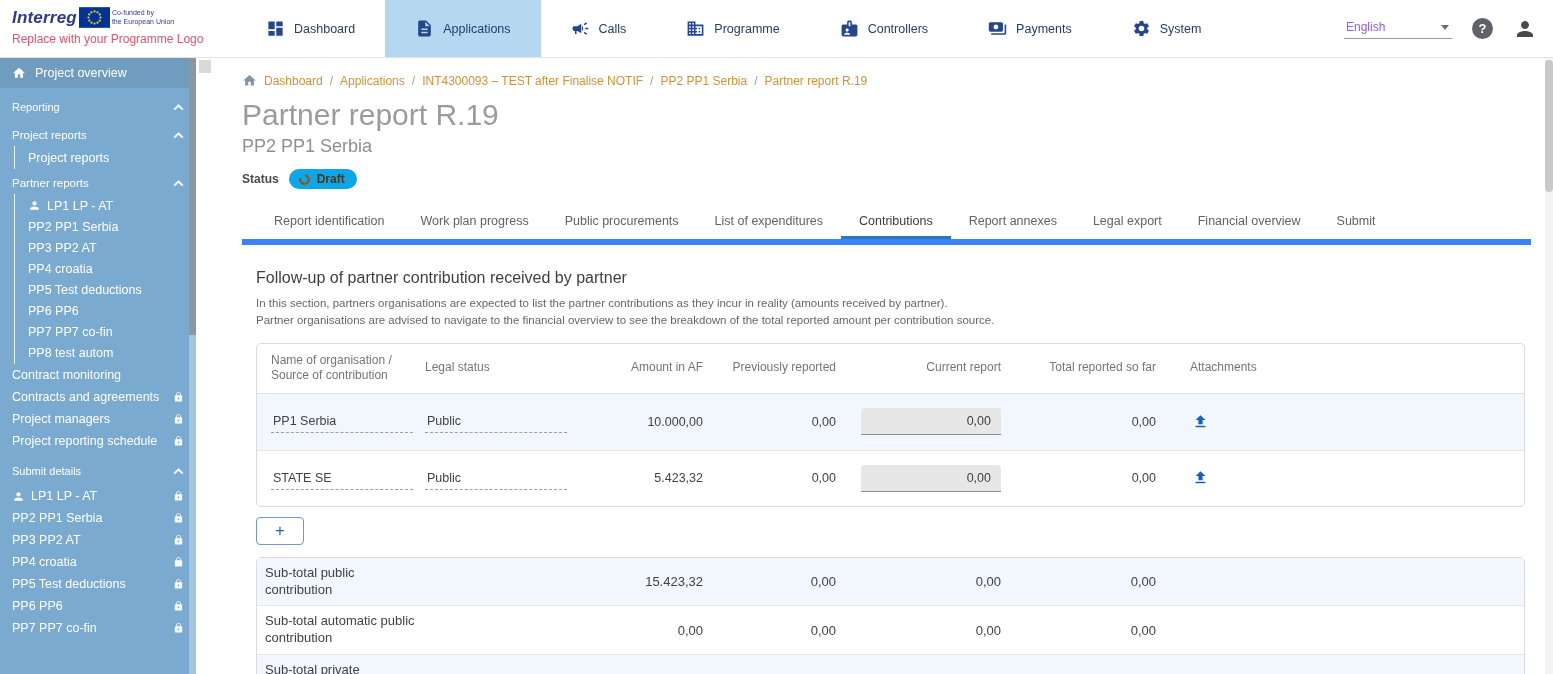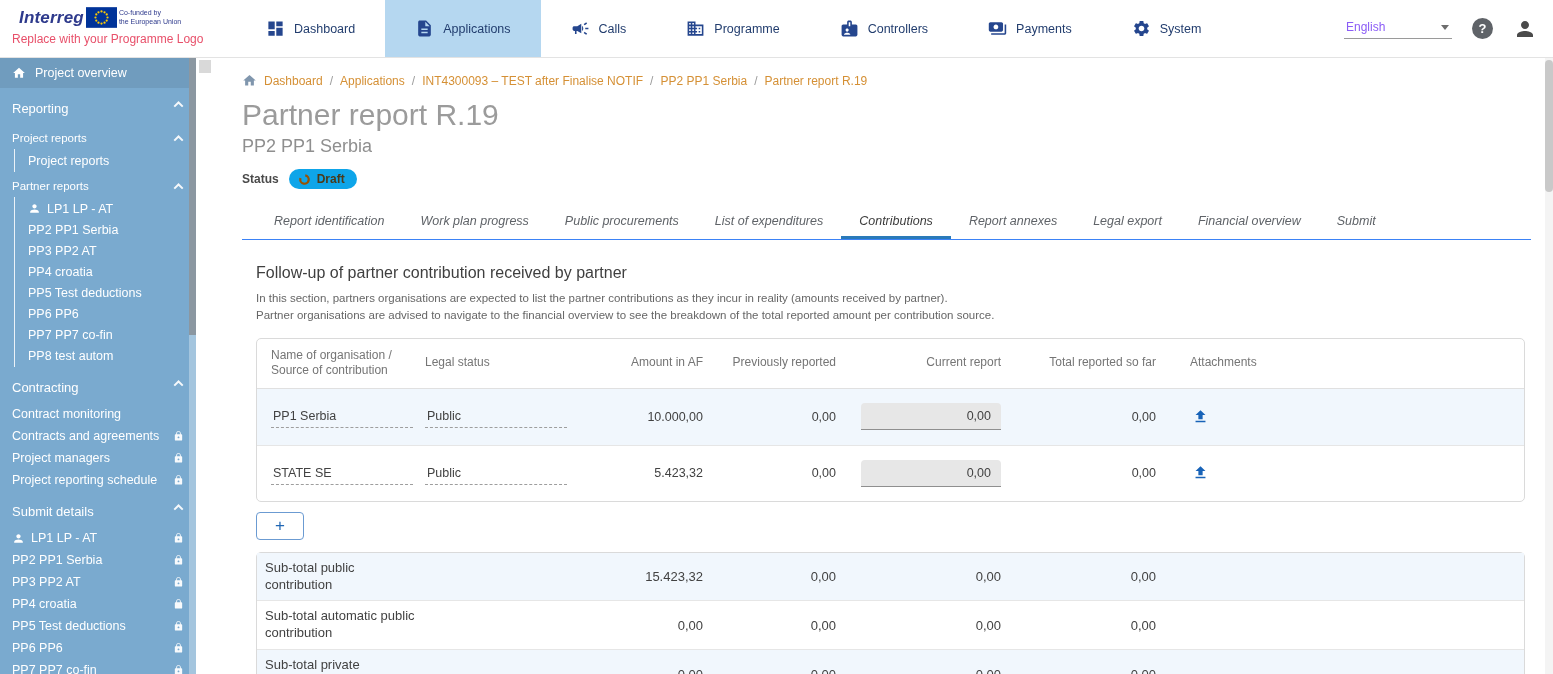--- a/index.html
+++ b/index.html
@@ -10,21 +10,21 @@
   }
   svg { display: block; }
 
   
   .topbar {
     position: absolute; top: 0; left: 0; right: 0; height: 58px;
     background: #fff; border-bottom: 1px solid #e3e3e3;
     display: flex; align-items: stretch; z-index: 5;
   }
   .logo-block { width: 236px; padding: 7px 8px 4px 12px; }
-  .logo-row { display: flex; align-items: center; gap: 2px; margin-left: 7px; }
+  .logo-row { display: flex; align-items: center; gap: 2px; }
   .brand { color: #2e3a8c; font-weight: bold; font-style: italic; font-size: 17px; letter-spacing: .2px; }
   .eu-flag { width: 31px; height: 21px; }
   .cofunded { font-size: 7px; line-height: 1.2; color: #2e3a8c; }
   .logo-replace { margin-top: 4px; font-size: 12px; color: #e8506a; white-space: nowrap; }
 
   .topnav { display: flex; align-items: stretch; }
   .nav-item { display: flex; align-items: center; gap: 9px; padding: 0 30px; cursor: pointer;
               color: #223d6e; font-size: 12.5px; }
   .nav-item svg { width: 19px; height: 19px; fill: #25468e; }
   .nav-item.active { background: #b5d7f0; }
@@ -37,21 +37,21 @@
               display: flex; align-items: center; justify-content: center; font-size: 13px; font-weight: bold; cursor: pointer; }
   .user-btn { cursor: pointer; } .user-btn svg { width: 24px; height: 24px; fill: #4a4a4a; }
 
   
   .sidebar {
     position: absolute; top: 58px; left: 0; bottom: 0; width: 196px;
     background: #7aaacf; color: #fff; font-size: 12.5px; overflow: hidden;
   }
   .side-top { display: flex; align-items: center; gap: 9px; padding: 8px 12px; background: rgba(0,0,0,.08); cursor: pointer; }
   .side-top svg { width: 14px; height: 14px; fill: #fff; }
-  .side-section { display: flex; align-items: flex-start; padding: 13px 14px 8px 12px; font-size: 13px; cursor: pointer; }
+  .side-section { display: flex; align-items: center; padding: 13px 14px 8px 12px; font-size: 11px; cursor: pointer; }
   .side-sub { display: flex; align-items: center; padding: 8px 14px 5px 12px; font-size: 11.5px; cursor: pointer; }
   .chev { margin-left: auto; width: 7px; height: 7px;
           border-left: 2px solid rgba(255,255,255,.92); border-top: 2px solid rgba(255,255,255,.92);
           transform: rotate(45deg) translate(1px,1px); }
   .tree { list-style: none; margin-left: 14px; border-left: 1px solid rgba(255,255,255,.85); padding: 1px 0; }
   .side-item { display: flex; align-items: center; gap: 6px; padding: 4px 12px; cursor: pointer; white-space: nowrap; }
   .tree .side-item { padding: 3.5px 8px 3.5px 13px; }
   .licon svg { width: 13px; height: 13px; fill: #fff; }
   .lock { margin-left: auto; } .lock svg { width: 11px; height: 12px; fill: #fff; opacity: .95; }
   .sb-scroll { position: absolute; top: 0; right: 0; bottom: 0; width: 7px; background: rgba(255,255,255,.32); cursor: pointer; }
@@ -69,21 +69,21 @@
   .bc-link { cursor: pointer; }
   .bc-sep { color: #9c9c9c; }
 
   .page-title { font-size: 30px; font-weight: 400; color: #9b9b9b; margin-top: 10px; }
   .page-subtitle { font-size: 18px; font-weight: 400; color: #8f8f8f; margin-top: 4px; }
   .status-row { display: flex; align-items: center; gap: 10px; margin: 12px 0 16px; font-size: 12px; font-weight: 700; color: #4a4a4a; }
   .badge { display: inline-flex; align-items: center; gap: 6px; background: #0ea5e9; color: #4a3a1a;
            border-radius: 12px; padding: 3px 12px 3px 9px; font-size: 12px; font-weight: 600; }
   .badge svg { width: 13px; height: 13px; }
 
-  .tabbar { display: flex; border-bottom: 1px solid #3b82f6; padding-left: 14px; font-style: italic; }
+  .tabbar { display: flex; border-bottom: 6px solid #3b82f6; padding-left: 14px; }
   .tab { padding: 9px 18px 11px; font-size: 12.5px; color: #5f6368; cursor: pointer; white-space: nowrap; }
   .tab.active { color: #3c3c3c; box-shadow: inset 0 -3px 0 #2a7ab9; }
 
   .content { margin: 24px 0 0 14px; width: 1267px; }
   .content h2 { font-size: 16px; font-weight: 400; color: #3f3f3f; margin-bottom: 8px; }
   .desc { font-size: 11.5px; color: #666; line-height: 1.5; }
 
   table { border-collapse: separate; border-spacing: 0; table-layout: fixed; width: 1267px;
           border: 1px solid #dadada; border-radius: 5px; font-size: 12.5px; color: #424242; }
   .data-table { margin-top: 13px; }
@@ -257,24 +257,20 @@
         <span>PP6 PP6</span>
       </li>
     <li class="side-item">
         <span>PP7 PP7 co-fin</span>
       </li>
     <li class="side-item">
         <span>PP8 test autom</span>
       </li>
   </ul>
 
-  <div class="side-section">
-    <span>Contracting</span>
-    <span class="chev"></span>
-  </div>
   <div class="side-item">
     <span>Contract monitoring</span>
   </div>
   <div class="side-item">
     <span>Contracts and agreements</span>
     <span class="lock">
         <svg viewBox="0 0 24 24">
           <path d="M18 8h-1V6c0-2.76-2.24-5-5-5S7 3.24 7 6v2H6c-1.1 0-2 .9-2 2v10c0 1.1.9 2 2 2h12c1.1 0 2-.9 2-2V10c0-1.1-.9-2-2-2zm-6 9c-1.1 0-2-.9-2-2s.9-2 2-2 2 .9 2 2-.9 2-2 2zm3.1-9H8.9V6c0-1.71 1.39-3.1 3.1-3.1 1.71 0 3.1 1.39 3.1 3.1v2z"></path>
         </svg>
       </span>

